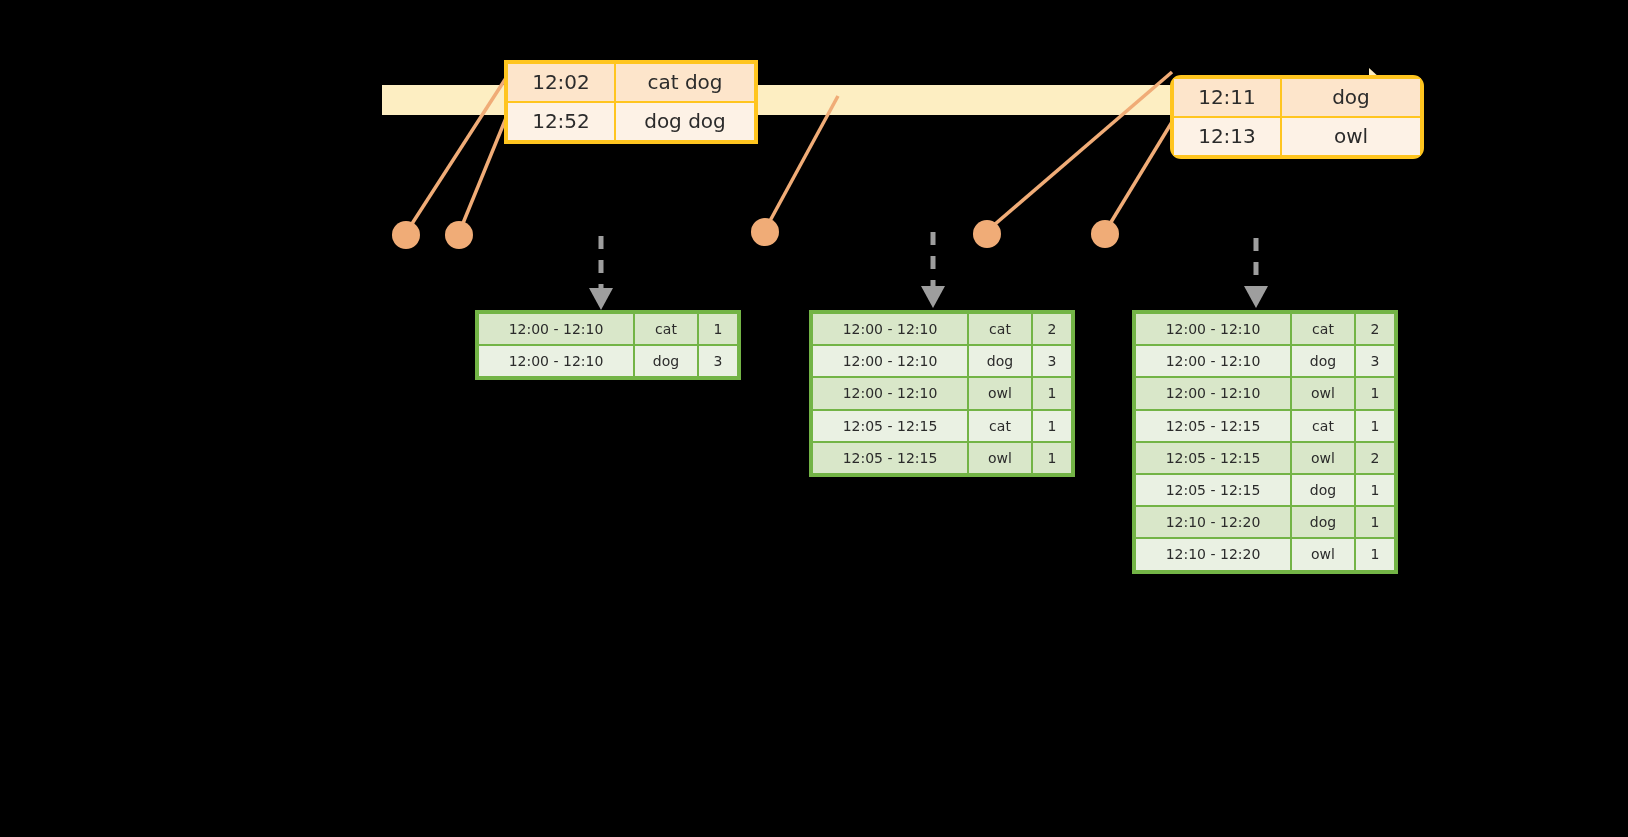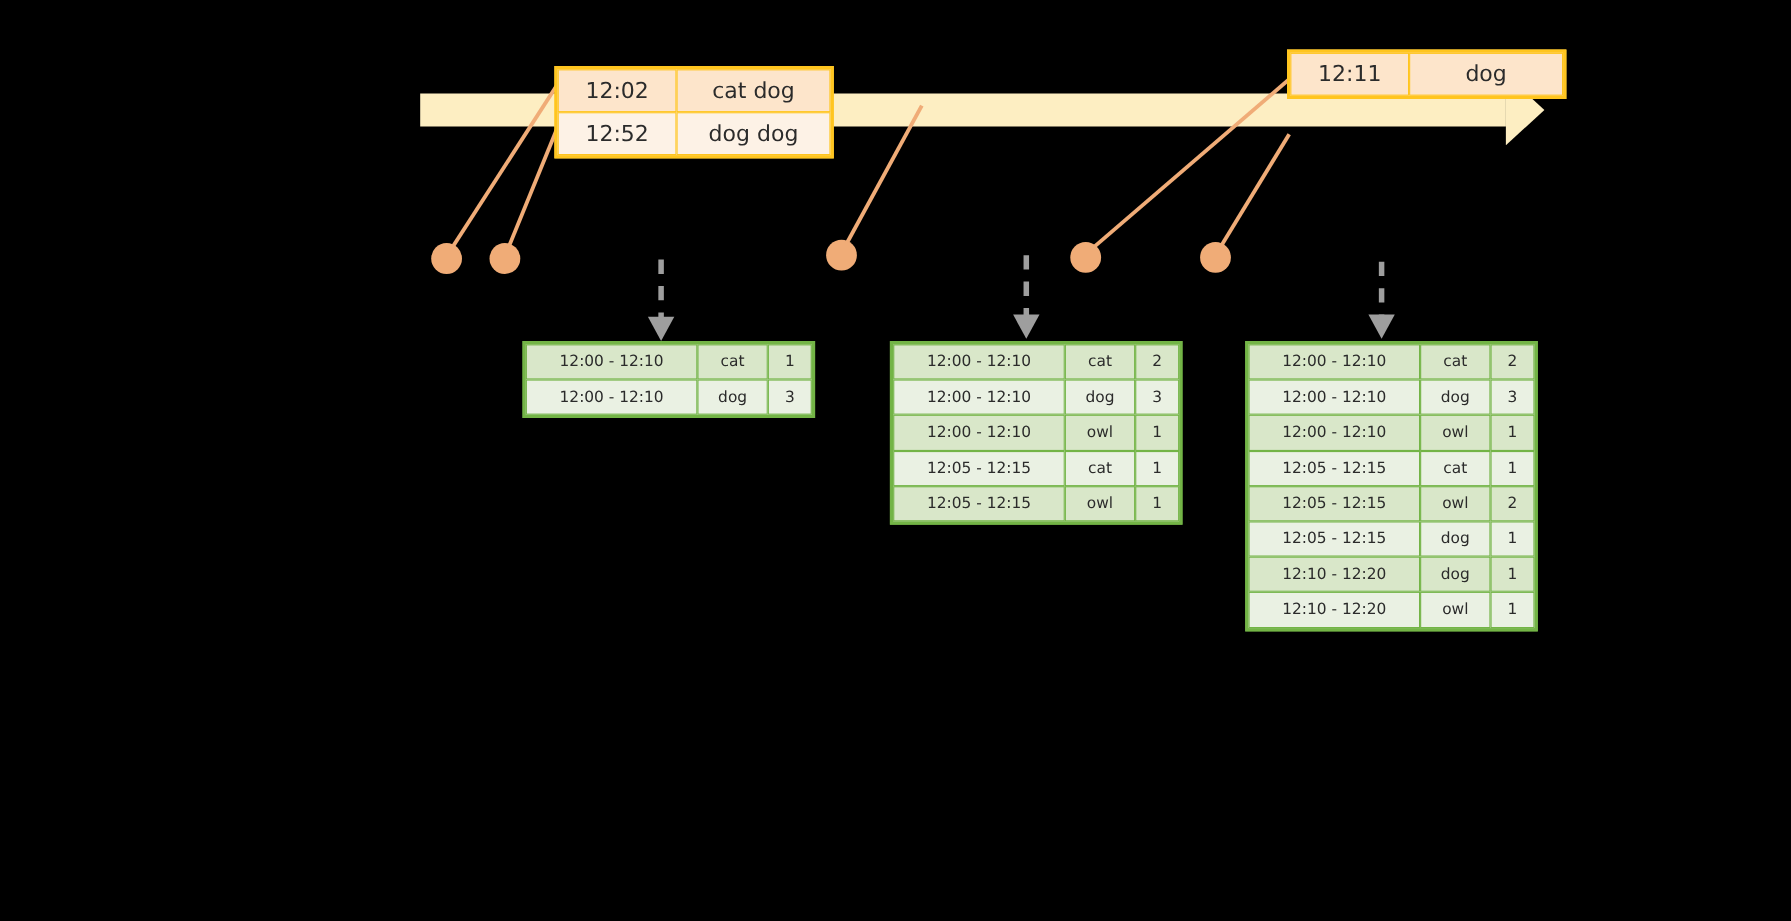--- a/index.html
+++ b/index.html
@@ -120,26 +120,30 @@
       <td class="ev-words">cat dog</td>
     </tr>
     <tr>
       <td class="ev-time">12:52</td>
       <td class="ev-words">dog dog</td>
     </tr>
   </tbody>
     </table>
 
 
-  <table class="event-table" style="left:1170px; top:45px;">
+  <table class="event-table" style="left:1170px; top:75px;border-radius:11px;">
     <tbody>
         <tr>
       <td class="ev-time">12:11</td>
       <td class="ev-words">dog</td>
     </tr>
+    <tr>
+      <td class="ev-time">12:13</td>
+      <td class="ev-words">owl</td>
+    </tr>
   </tbody>
     </table>
 
   <table class="result-table" style="left:475px; top:310px;">
     <tbody>
         <tr>
       <td class="rt-win">12:00 - 12:10</td>
       <td class="rt-key">cat</td>
       <td class="rt-cnt">1</td>
     </tr>

